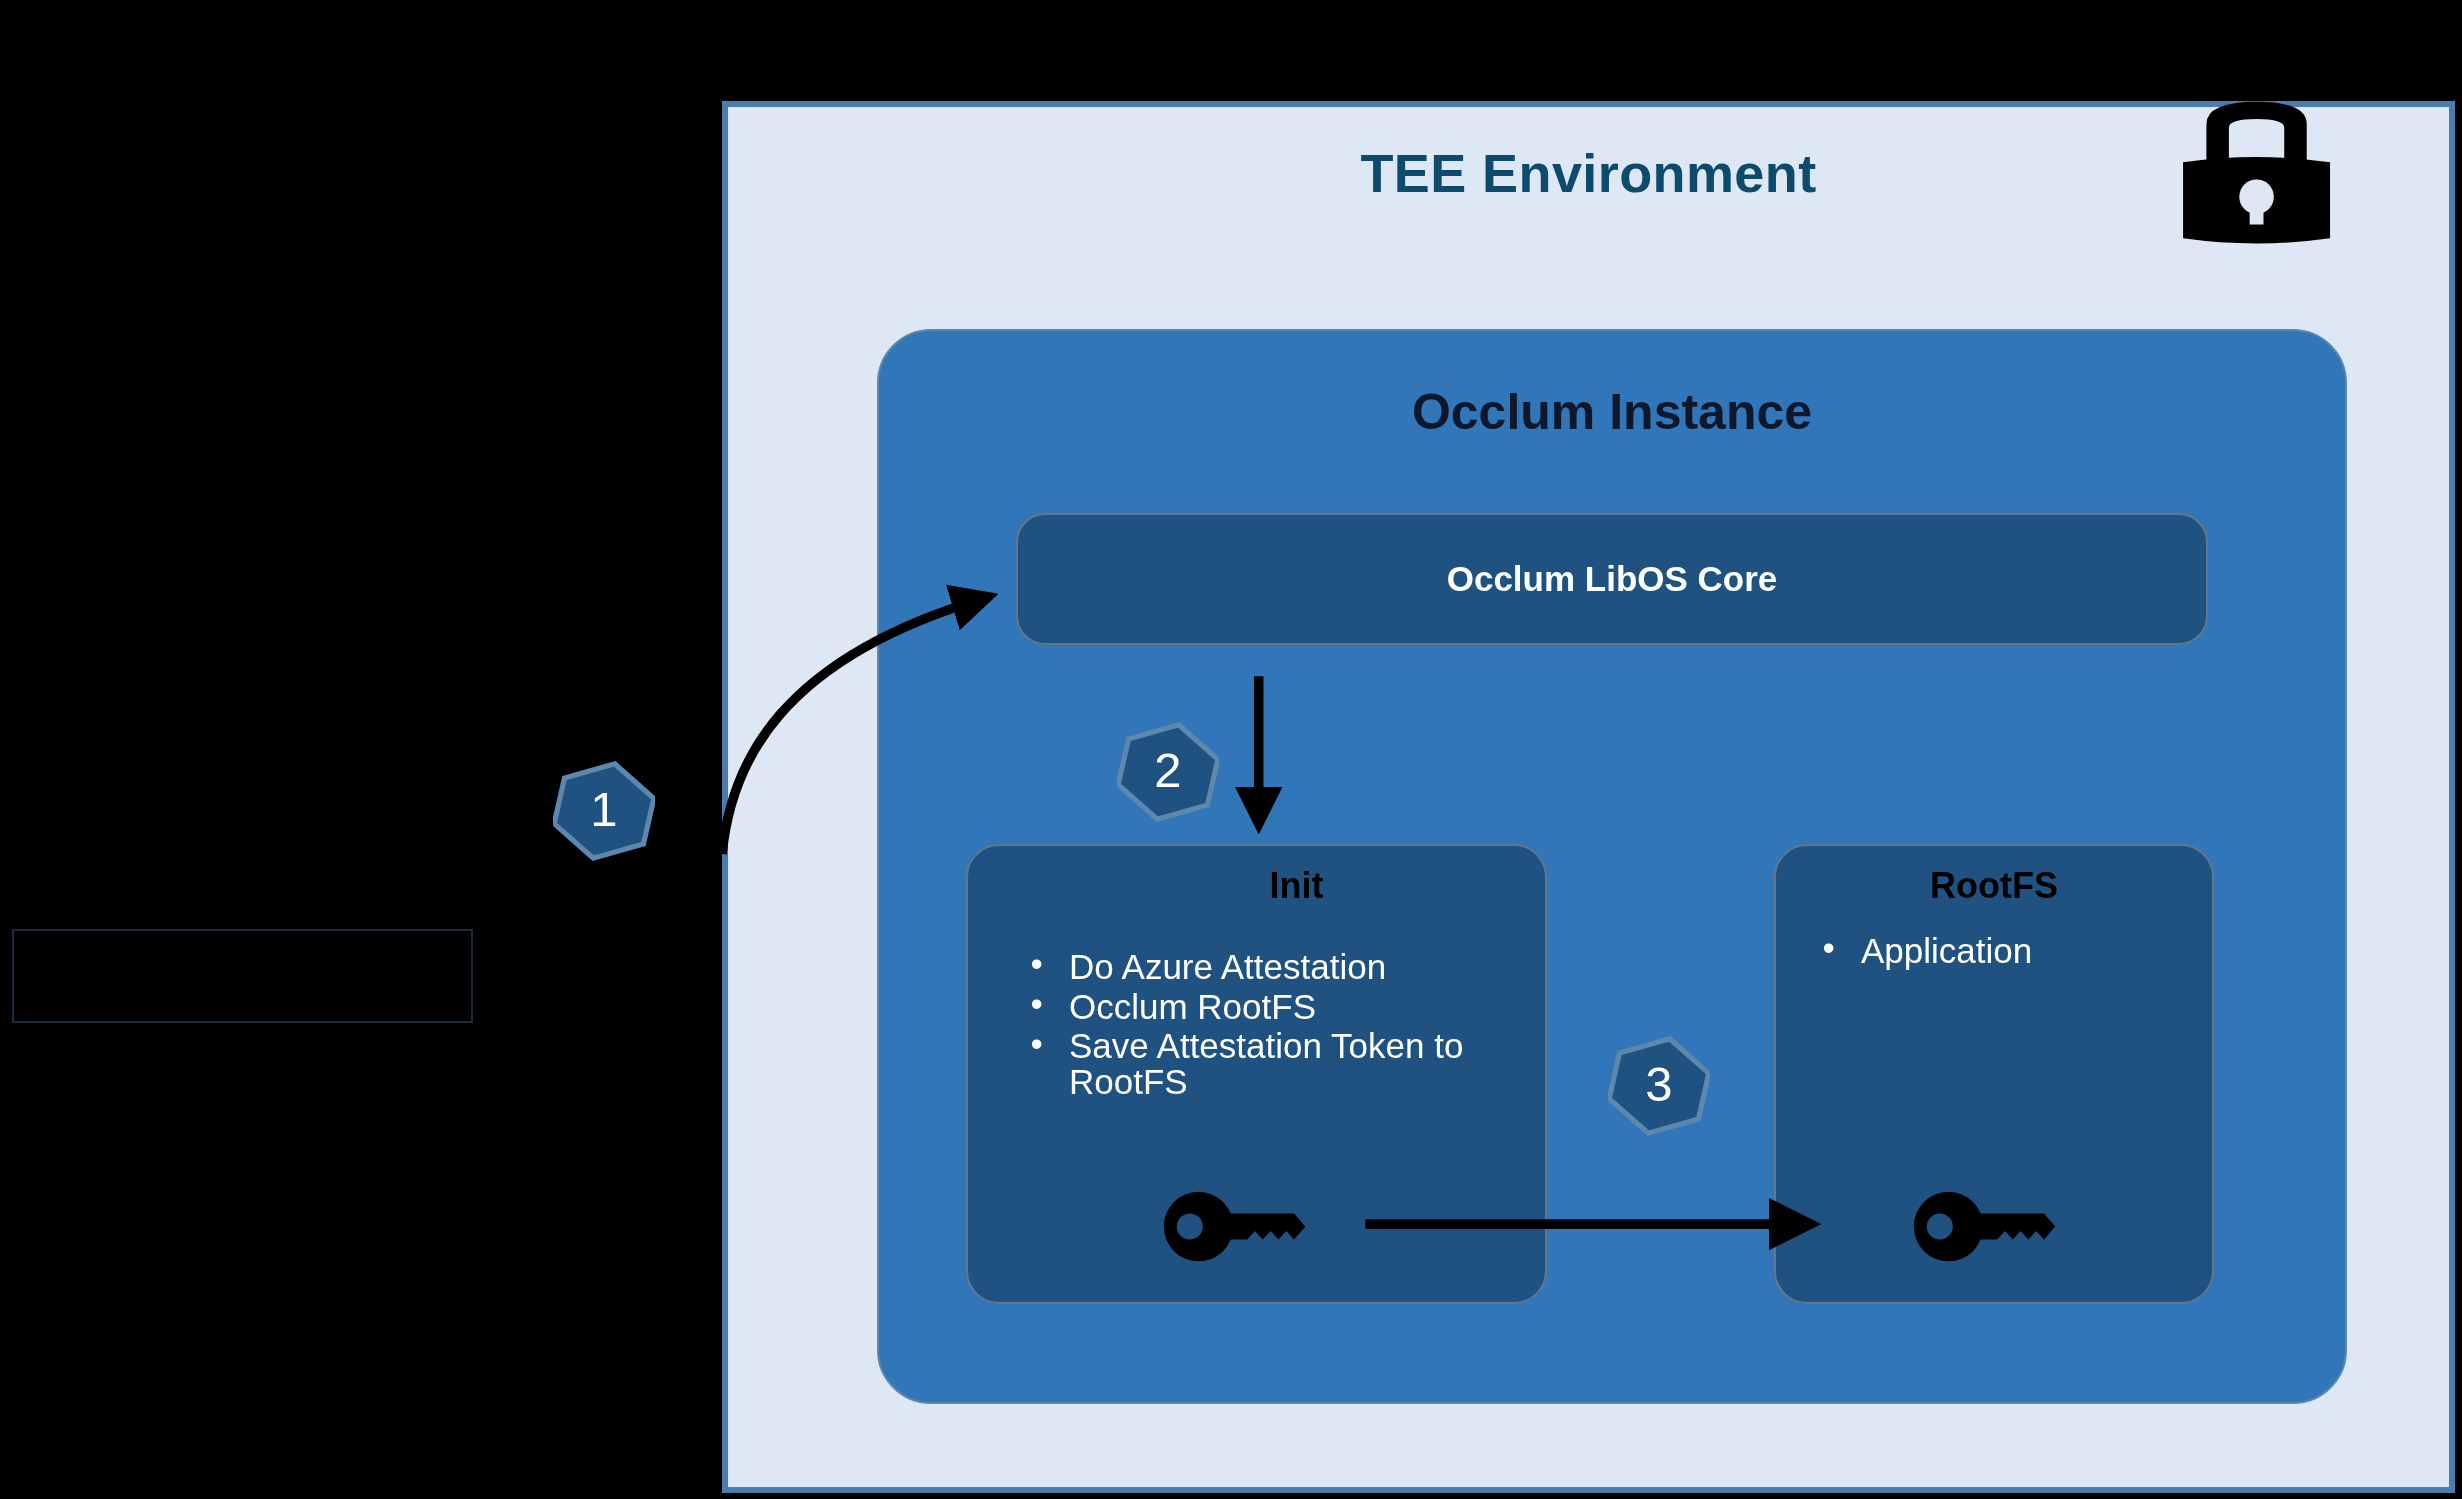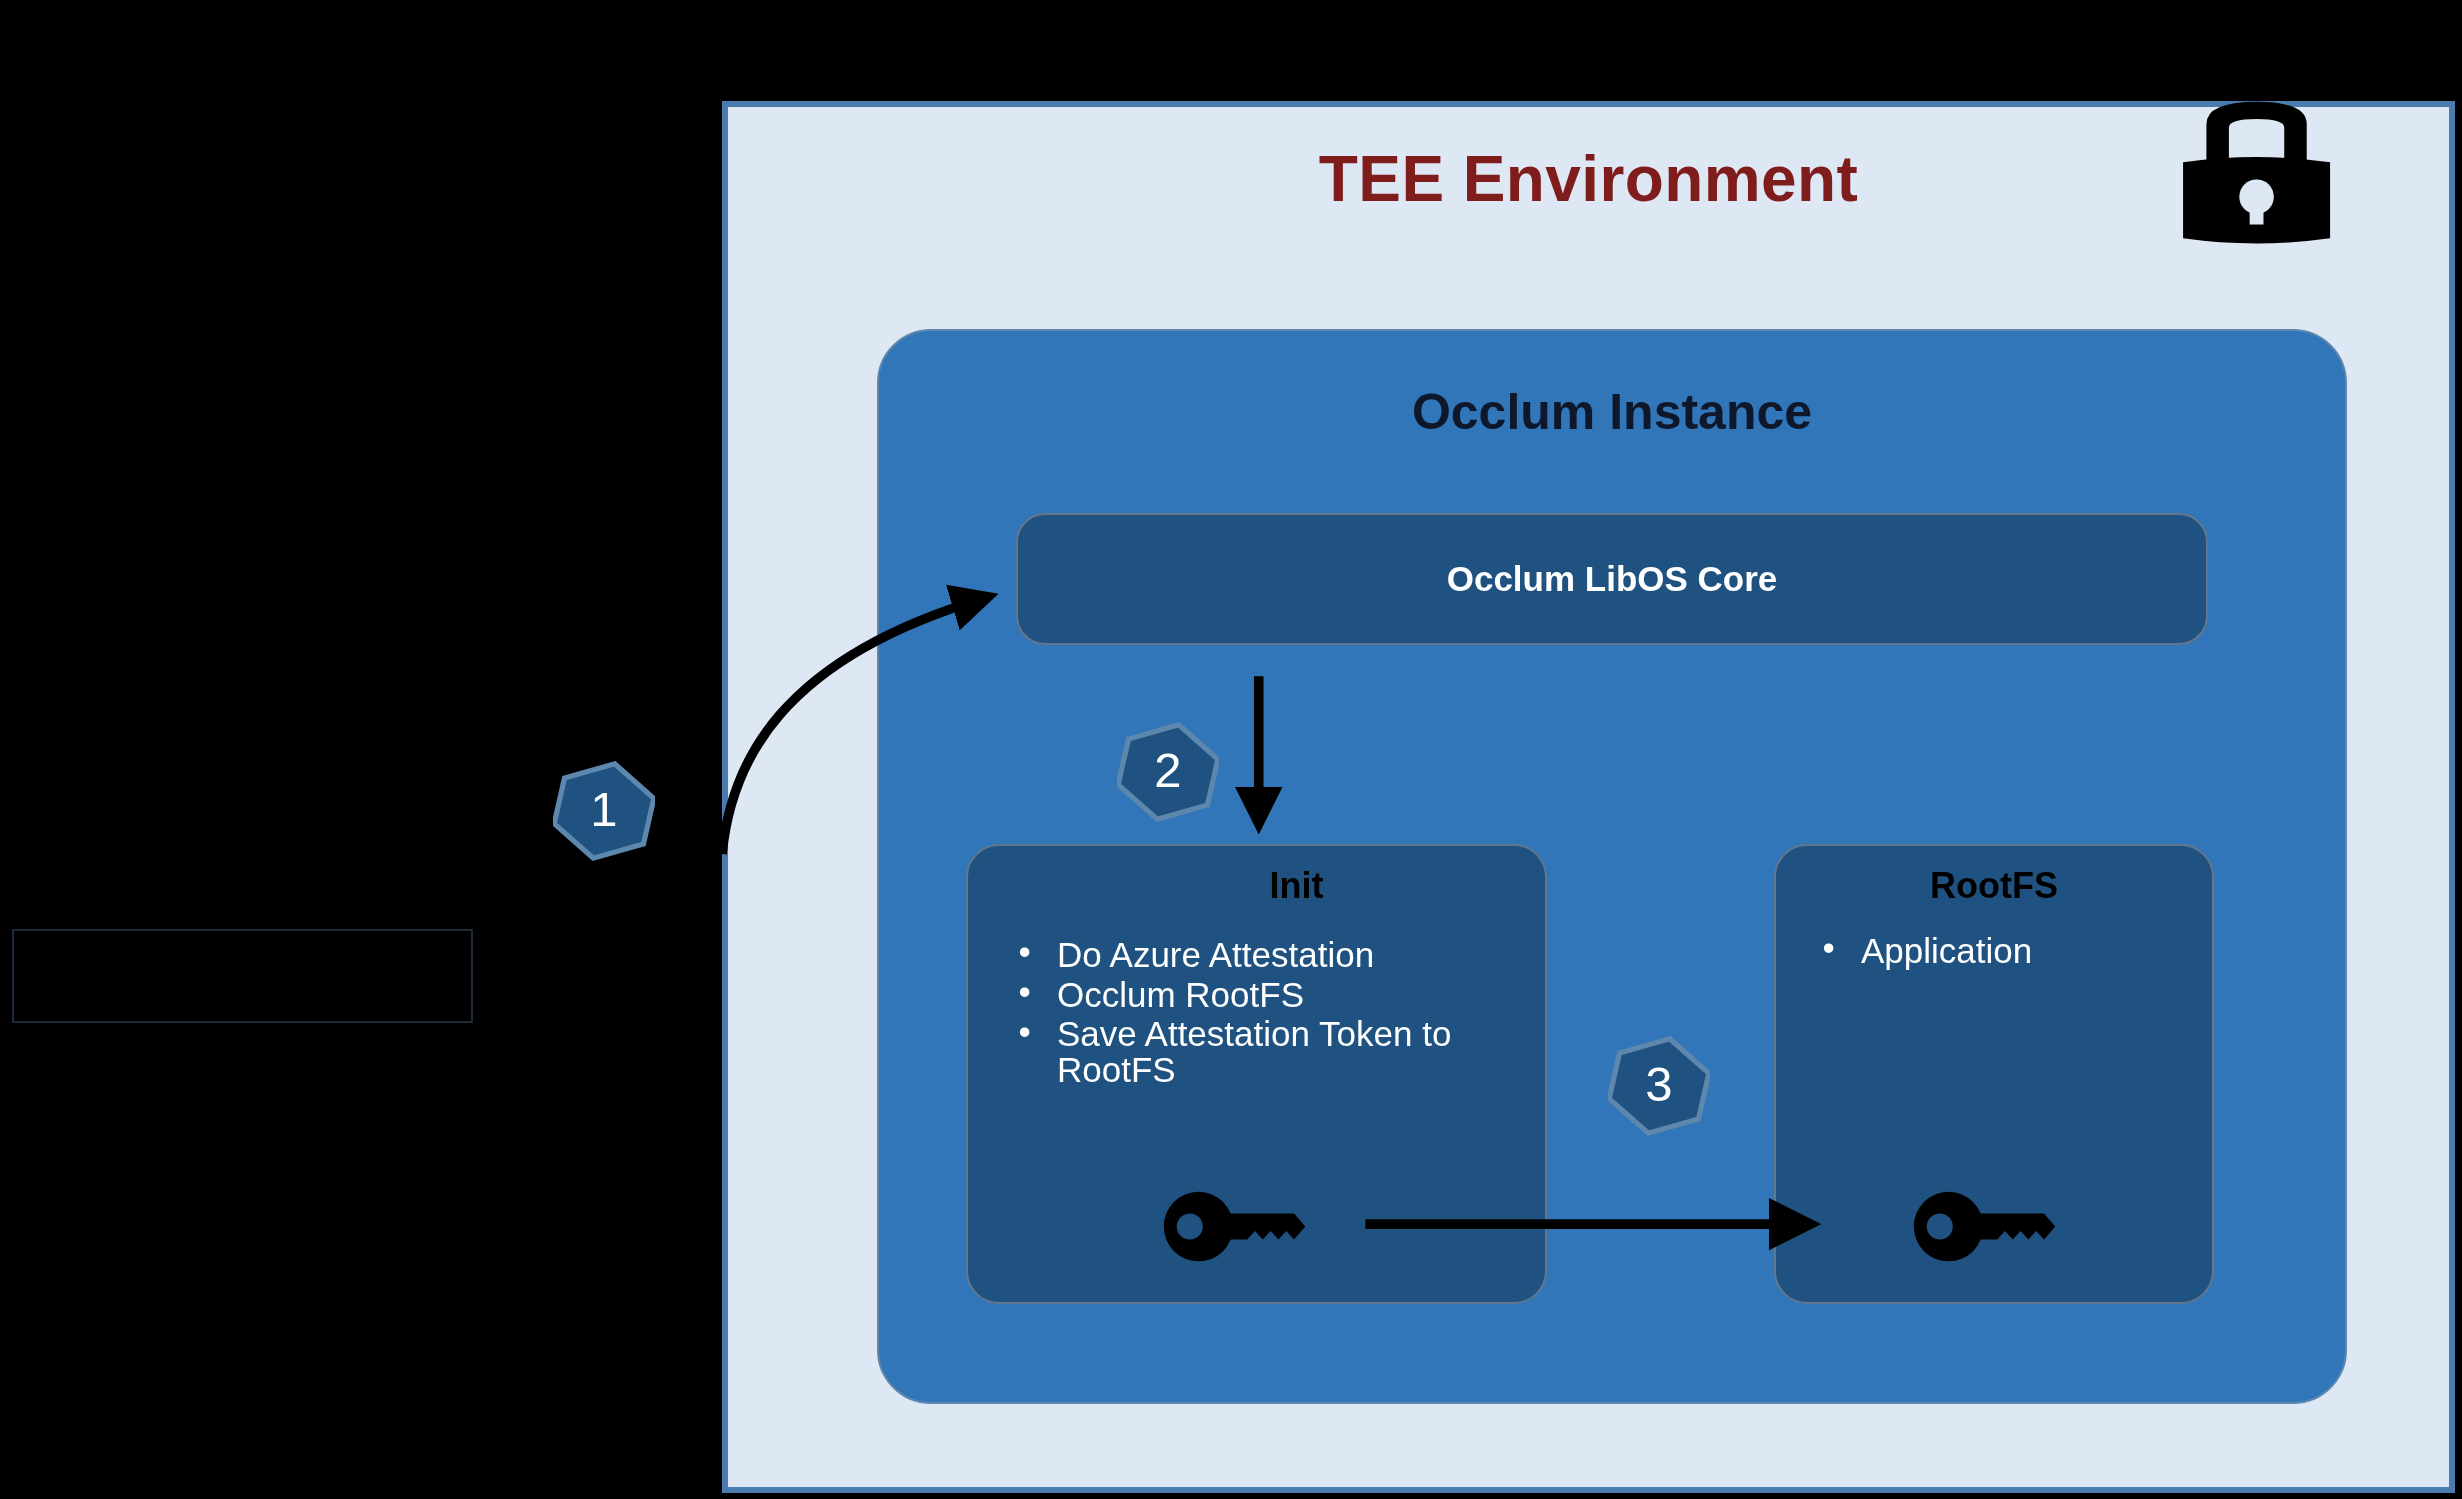--- a/index.html
+++ b/index.html
@@ -51,23 +51,23 @@
     background: #dee8f5;
     border: 6px solid #4a7cb0;
     box-sizing: border-box;
   }
   .tee-title {
     position: absolute;
     left: 0;
     top: 35px;
     width: 100%;
     text-align: center;
-    font-size: 64px;
-    font-weight: bold;
-    color: #7f1d1d;
+    font-size: 54px;
+    font-weight: bold;
+    color: #0c4a6e;
     letter-spacing: 0.4px;
   }
 
   
   .padlock {
     position: absolute;
     left: 2164px;
     top: 100px;
     width: 186px;
     height: 147px;
@@ -138,21 +138,21 @@
     font-size: 36px;
     font-weight: bold;
     color: #000000;
     padding-left: 40px;
   }
   .init-list {
     position: absolute;
     left: 31px;
     top: 87px;
     width: 520px;
-    margin: 4px;
+    margin: 16px;
     padding: 0;
     list-style: none;
   }
   .init-list li {
     position: relative;
     font-size: 35px;
     line-height: 1.03em;
     color: #ffffff;
     padding-left: 54px;
     margin-bottom: 3.5px;

